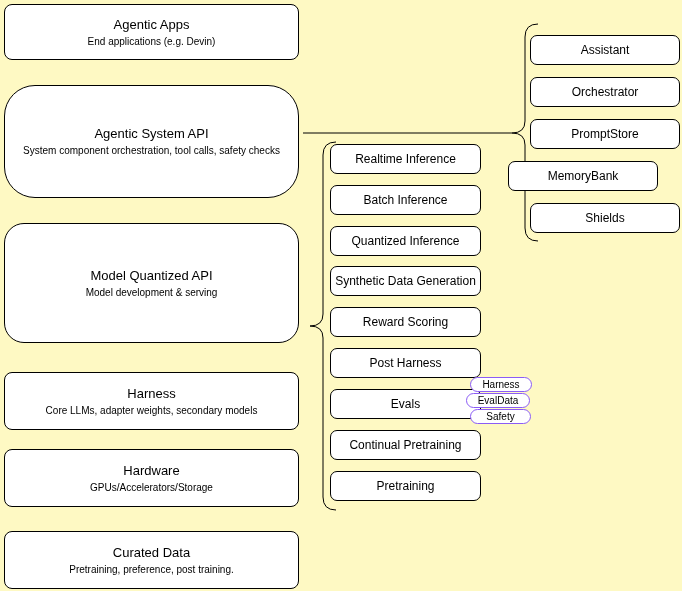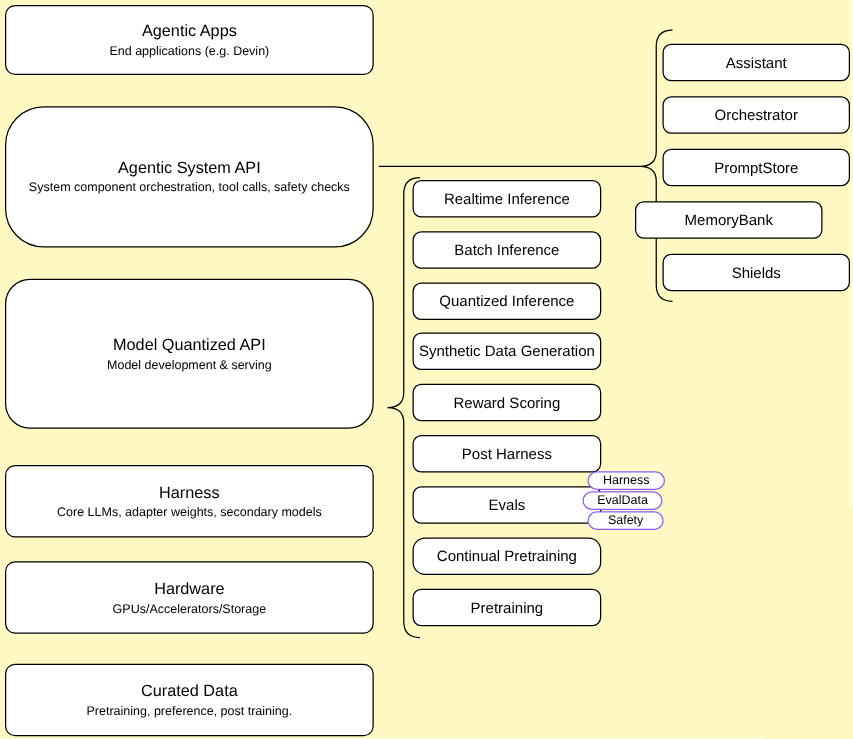--- a/index.html
+++ b/index.html
@@ -123,21 +123,21 @@
   </div>
   <div class="node small-node" style="left:330px; top:307px; width:151px; height:30px;">
     <span>Reward Scoring</span>
   </div>
   <div class="node small-node" style="left:330px; top:348px; width:151px; height:30px;">
     <span>Post Harness</span>
   </div>
   <div class="node small-node" style="left:330px; top:389px; width:151px; height:30px;">
     <span>Evals</span>
   </div>
-  <div class="node small-node" style="left:330px; top:430px; width:151px; height:30px;border-radius:10px;">
+  <div class="node small-node" style="left:330px; top:430px; width:151px; height:30px;">
     <span>Continual Pretraining</span>
   </div>
   <div class="node small-node" style="left:330px; top:471px; width:151px; height:30px;">
     <span>Pretraining</span>
   </div>
 
   <div class="pill" style="left:470px; top:377px; width:62px; height:15px;">
     <span>Harness</span>
   </div>
   <div class="pill" style="left:466px; top:393px; width:64px; height:15px;">

